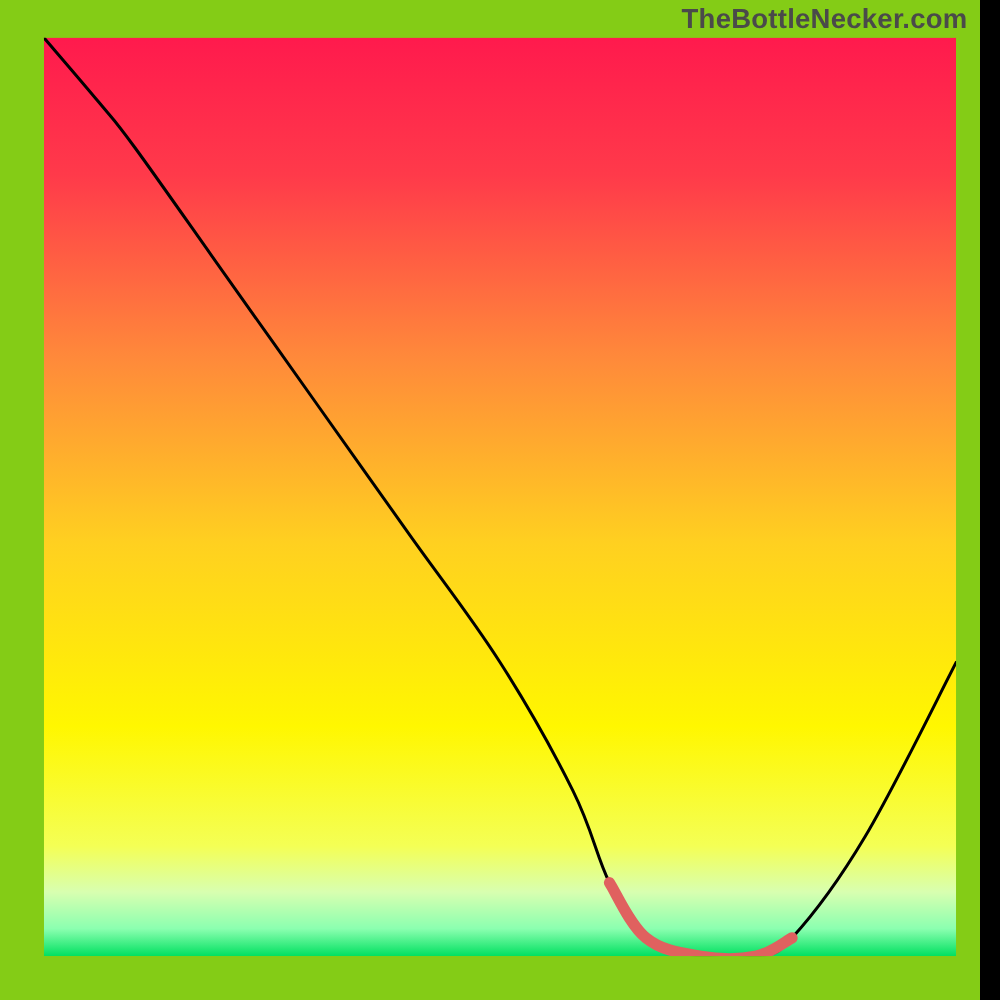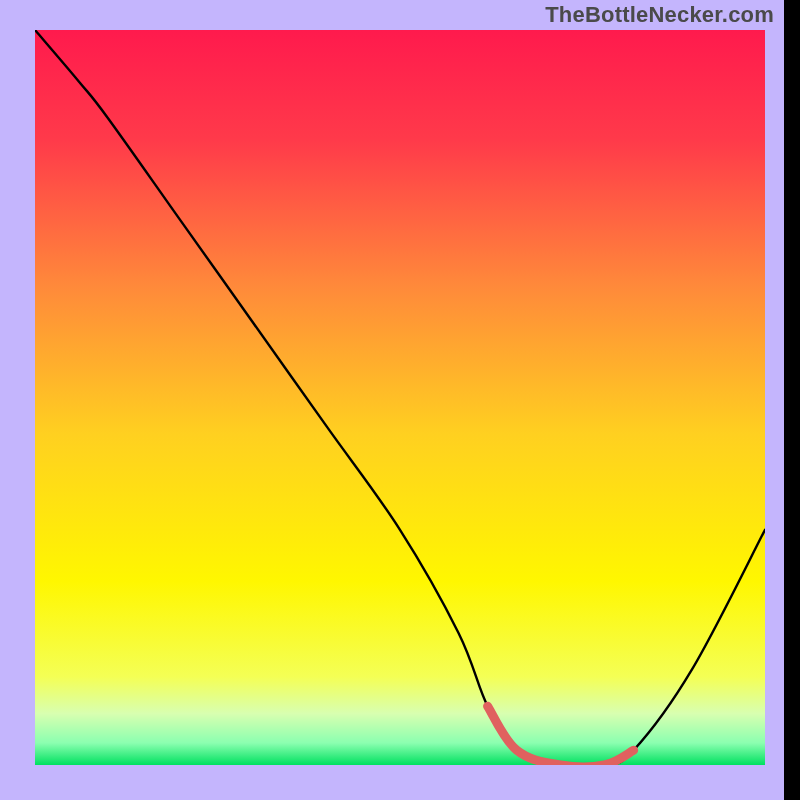--- a/index.html
+++ b/index.html
@@ -7,21 +7,21 @@
     padding: 0;
     width: 800px;
     height: 800px;
     background: #000;
     overflow: hidden;
   }
   .canvas {
     position: relative;
     width: 784px;
     height: 800px;
-    background: #c4b5fd;
+    background: #84cc16;
   }
   .watermark {
     position: absolute;
     top: 2px;
     right: 10px;
     font-family: Arial, Helvetica, sans-serif;
     font-size: 22px;
     font-weight: 600;
     color: #4a4a4a;
     letter-spacing: 0.2px;

